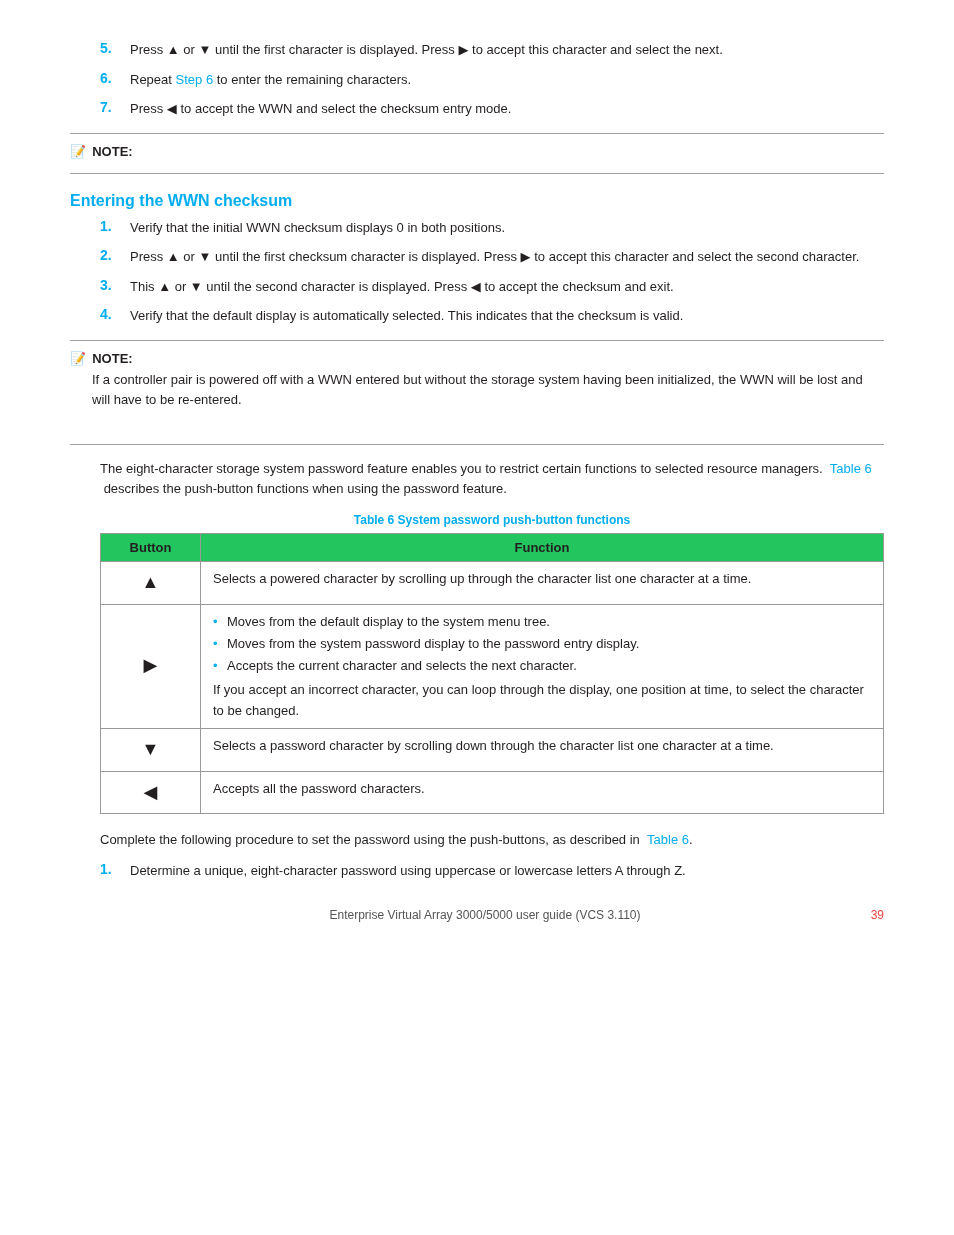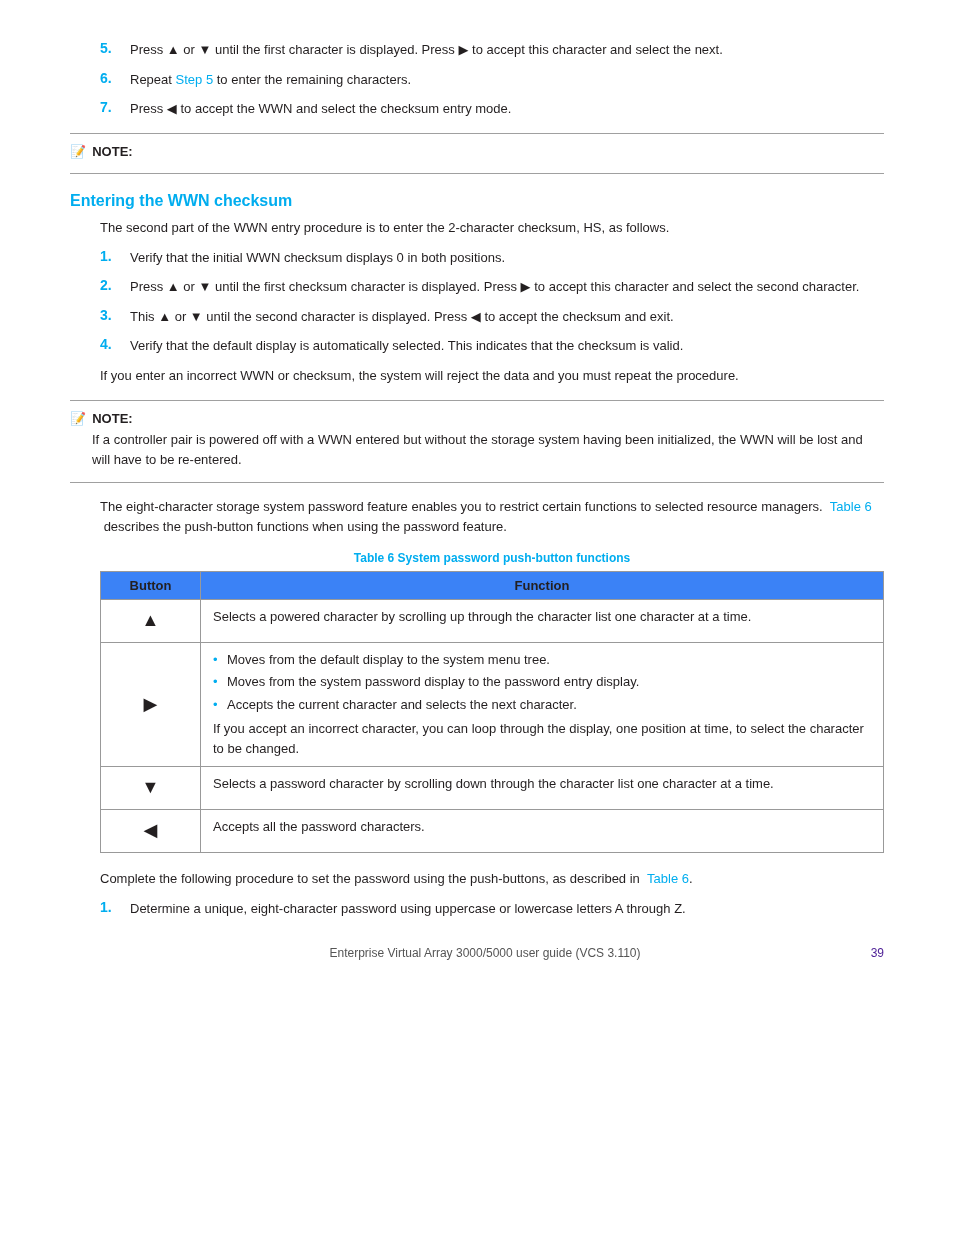--- a/index.html
+++ b/index.html
@@ -86,21 +86,21 @@
       margin: 14px 0 6px 0;
       text-align: center;
     }
     table.data-table {
       width: 100%;
       border-collapse: collapse;
       margin-bottom: 16px;
       font-size: 13px;
     }
     table.data-table th {
-      background: #3b82f6;
+      background: #22c55e;
       border: 1px solid #999;
       padding: 6px 12px;
       text-align: center;
       font-weight: bold;
     }
     table.data-table td {
       border: 1px solid #999;
       padding: 7px 12px;
       vertical-align: top;
       line-height: 1.55;
@@ -140,21 +140,21 @@
       justify-content: center;
       align-items: center;
       font-size: 12px;
       color: #555;
       padding: 0 70px;
     }
     .footer-page {
       position: absolute;
       right: 70px;
       font-size: 12px;
-      color: #4c1d95;
+      color: #ef4444;
     }
 
     .indent {
       margin-left: 30px;
     }
 
     .bold { font-weight: bold; }
   </style>
 </head>
 <body>
@@ -162,68 +162,66 @@
 <div class="page">
 
   <div class="indent">
     <div class="step">
       <span class="step-num bold">5.</span>
       <span class="step-content">Press ▲ or ▼ until the first character is displayed.  Press ▶ to accept this character and select the next.</span>
     </div>
     <div class="step">
       <span class="step-num bold">6.</span>
       <span class="step-content">
-        Repeat <a class="link">Step 5</a> to enter the remaining characters.
+        Repeat <a class="link">Step 6</a> to enter the remaining characters.
       </span>
     </div>
     <div class="step">
       <span class="step-num bold">7.</span>
       <span class="step-content">Press ◀ to accept the WWN and select the checksum entry mode.</span>
     </div>
   </div>
 
   <div class="note-box">
     <div class="note-label">
       <span class="note-icon">📝</span>
       <span>NOTE:</span>
     </div>
   </div>
 
   <div class="section-heading">Entering the WWN checksum</div>
 
   <div class="indent">
-    <p class="body-text">The second part of the WWN entry procedure is to enter the 2-character checksum, HS, as follows.</p>
 
     <div class="step">
       <span class="step-num bold">1.</span>
       <span class="step-content">Verify that the initial WWN checksum displays 0 in both positions.</span>
     </div>
     <div class="step">
       <span class="step-num bold">2.</span>
       <span class="step-content">Press ▲ or ▼ until the first checksum character is displayed.  Press ▶ to accept this character and select the second character.</span>
     </div>
     <div class="step">
       <span class="step-num bold">3.</span>
       <span class="step-content">This ▲ or ▼ until the second character is displayed.  Press ◀ to accept the checksum and exit.</span>
     </div>
     <div class="step">
       <span class="step-num bold">4.</span>
       <span class="step-content">Verify that the default display is automatically selected.  This indicates that the checksum is valid.</span>
     </div>
 
-    <p class="body-text">If you enter an incorrect WWN or checksum, the system will reject the data and you must repeat the procedure.</p>
   </div>
 
   <div class="note-box">
     <div class="note-label">
       <span class="note-icon">📝</span>
       <span>NOTE:</span>
     </div>
     <div class="note-text">
-      <p style="margin-bottom:2px;">If a controller pair is powered off with a WWN entered but without the storage system having been initialized, the WWN will be lost and will have to be re-entered.</p>
+      <p style="margin-bottom:24px;">If a controller pair is powered off with a WWN entered but without the storage system having been initialized, the WWN will be lost and will have to be re-entered.</p>
     </div>
   </div>
 
 
   <div class="indent">
     <p class="body-text">
       <span>The eight-character storage system password feature enables you to restrict certain functions to selected resource managers.</span>
       &nbsp;<a class="link">Table 6</a>
       &nbsp;<span>describes the push-button functions when using the password feature.</span>
     </p>

